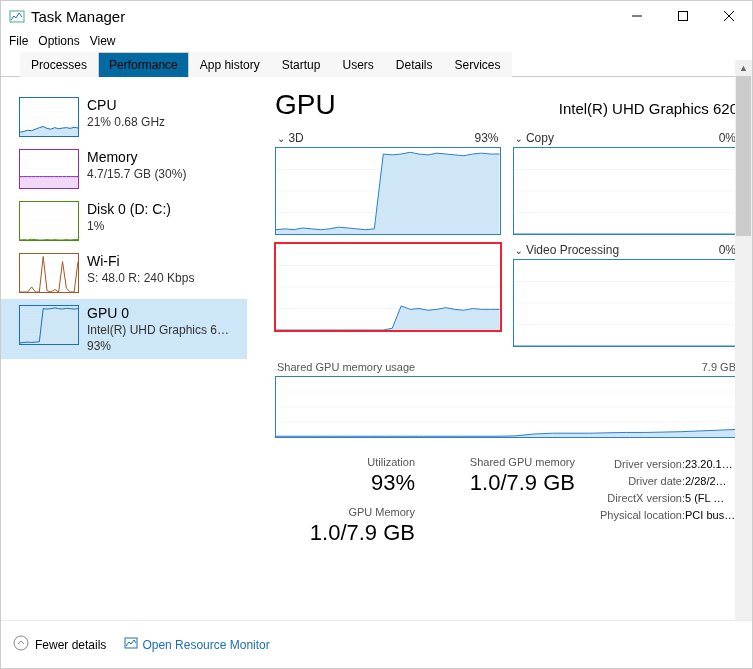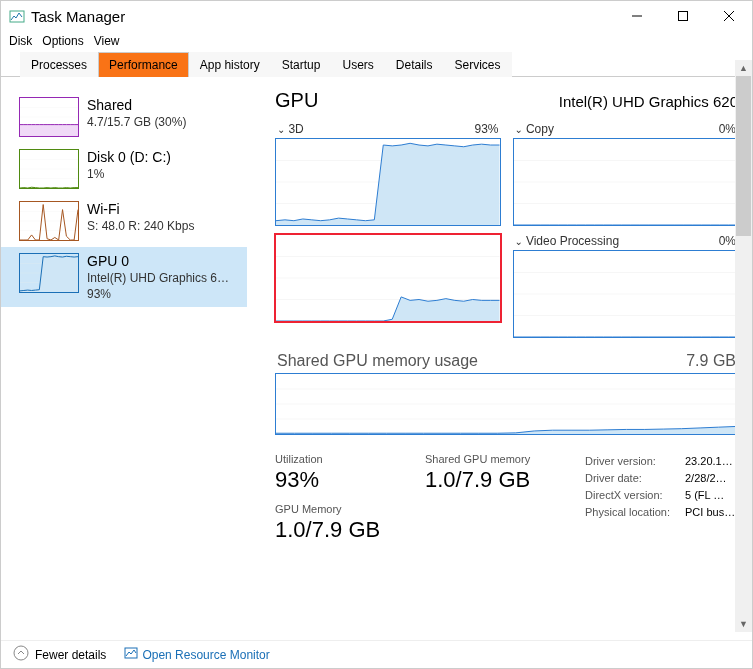--- a/index.html
+++ b/index.html
@@ -7,57 +7,57 @@
   .titlebar { height: 30px; display: flex; align-items: center; padding: 0 0 0 8px; }
   .titlebar-icon { width: 16px; height: 16px; margin-right: 6px; }
   .titlebar-title { font-size: 15px; color: #000; }
   .win-controls { margin-left: auto; display: flex; }
   .win-btn { width: 46px; height: 30px; display: flex; align-items: center; justify-content: center; }
   .win-btn svg { width: 10px; height: 10px; }
   .menubar { height: 20px; display: flex; padding: 0 6px; font-size: 12px; gap: 6px; align-items: center; }
   .menubar span { padding: 0 2px; }
   .tabs { display: flex; border-bottom: 1px solid #ccc; font-size: 12px; padding-left: 19px; }
   .tab { padding: 5px 10px; border: 1px solid transparent; border-bottom: none; position: relative; top: 1px; background: #f7f7f7;}
-  .tab.active { background: #f97316; border-color: #ccc; }
+  .tab.active { background: #0369a1; border-color: #ccc; }
   .content { display: flex; height: 560px; }
   .sidebar { width: 246px; overflow-y: auto; padding-top: 14px; }
   .side-item { display: flex; padding: 6px 8px 6px 18px; gap: 8px; align-items: flex-start; }
   .side-item.sel { background: #cde6f8; }
   .side-chart { width: 60px; height: 40px; border: 1px solid; position: relative; overflow: hidden; flex-shrink: 0;}
   .side-text h4 { font-size: 14px; font-weight: 400; }
   .side-text p { font-size: 12px; color: #333; margin-top: 2px; }
   .cpu-c { border-color: #1a6fb6 !important; }
   .mem-c { border-color: #9528b4 !important; }
   .disk-c { border-color: #4f8a10 !important; }
   .net-c { border-color: #a65722 !important; }
   .gpu-c { border-color: #1a6fb6 !important; }
   .main { flex: 1; padding: 12px 14px 0 28px; position: relative; overflow:hidden;}
   .hdr { display: flex; justify-content: space-between; align-items: baseline; margin-bottom: 10px;}
-  .hdr h1 { font-size: 20px; font-weight: 400; }
+  .hdr h1 { font-size: 28px; font-weight: 400; }
   .hdr span { font-size: 15px; }
   .eng-row { display: flex; gap: 12px; margin-bottom: 8px;}
   .eng { flex: 1; text-align: right; }
   .eng.sel .eng-chart { outline: 1px solid #e23; border-color:#e23;}
   .eng-head { display: flex; justify-content: space-between; font-size: 12px; padding: 0 2px 2px 2px; color:#333;}
   .chev { margin-right: 3px; font-size:10px;}
   .eng-chart { height: 88px; border: 1px solid #2d7dd2; background: #fff; position: relative; overflow: hidden;}
   .eng-chart.small { height: 62px; }
   .stats { display: flex; margin-top: 18px; font-size: 12px; gap: 10px;}
-  .stat-col { flex: 0 0 auto; }
+  .stat-col { flex: 0 0 auto; text-align: right; }
   .stat-label { color: #555; font-size: 11px;}
   .stat-val { font-size: 22px; margin-top: 2px; margin-bottom: 10px;}
   .kv-row { display:flex; font-size:11px; line-height:17px;}
   .kv-row .k{ width:100px; color:#555;}
-  .footer { position: absolute; bottom: 0; left: 0; right: 0; height: 28px; border-top: 1px solid #eee; display: flex; align-items: center; padding: 0 12px; font-size: 12px; gap: 18px; background:#fff;}
+  .footer { position: absolute; bottom: 0; left: 0; right: 0; height: 48px; border-top: 1px solid #eee; display: flex; align-items: center; padding: 0 12px; font-size: 12px; gap: 18px; background:#fff;}
   .footer a { color: #1a6fb6; text-decoration: none; display:flex; align-items:center; gap:4px;}
   .footer .fd { display:flex; align-items:center; gap:6px;}
   .scrollbar { position: absolute; right: 0; top: 59px; bottom: 36px; width: 17px; background: #f0f0f0; }
   .sb-thumb { position: absolute; left: 1px; right: 1px; top: 16px; height: 160px; background: #ccc; }
   .sb-arr { position:absolute; left:0; right:0; height:16px; display:flex; align-items:center; justify-content:center; color:#666; font-size:9px;}
-  .mem-shared-label { display:flex; justify-content:space-between; font-size:16px; color:#555; padding: 6px 2px 3px; align-items: flex-end; }
+  .mem-shared-label { display:flex; justify-content:space-between; font-size:11px; color:#555; padding: 6px 2px 3px; align-items: flex-end; }
   svg.spark { position:absolute; left:0; top:0; width:100%; height:100%; }
 </style>
 </head>
 <body>
 
 <div class="titlebar">
   <span class="titlebar-icon">
     <svg viewBox="0 0 16 16">
         <rect x="1" y="3" width="14" height="11" fill="none" stroke="#4a8" stroke-width="1"></rect>
         <polyline points="2,12 5,8 7,10 10,5 13,9" fill="none" stroke="#27a" stroke-width="1"></polyline>
@@ -78,50 +78,65 @@
     <div class="win-btn">
         <svg viewBox="0 0 10 10">
           <line x1="0" y1="0" x2="10" y2="10" stroke="#000"></line>
           <line x1="10" y1="0" x2="0" y2="10" stroke="#000"></line>
         </svg>
       </div>
   </div>
 </div>
 
 <div class="menubar">
-  <span>Disk</span>
+  <span>File</span>
   <span>Options</span>
   <span>View</span>
 </div>
 
 <div class="tabs">
   <div class="tab">Processes</div>
   <div class="tab active">Performance</div>
   <div class="tab">App history</div>
   <div class="tab">Startup</div>
   <div class="tab">Users</div>
   <div class="tab">Details</div>
   <div class="tab">Services</div>
 </div>
 
 <div class="content">
 
   <div class="sidebar">
     <div class="side-item">
+      <div class="side-chart cpu-c">
+          <svg class="spark" viewBox="0 0 100 100" preserveAspectRatio="none">
+            <line x1="0" x2="100" y1="25" y2="25" stroke="#eee" stroke-width="0.5"></line>
+            <line x1="0" x2="100" y1="50" y2="50" stroke="#eee" stroke-width="0.5"></line>
+            <line x1="0" x2="100" y1="75" y2="75" stroke="#eee" stroke-width="0.5"></line>
+            <polygon points="0,100 0,90 6.666666666666667,88 13.333333333333334,85 20,86 26.666666666666668,82 33.33333333333333,78 40,75 46.666666666666664,80 53.333333333333336,82 60,78 66.66666666666666,81 73.33333333333333,79 80,78 86.66666666666667,80 93.33333333333333,77 100,79 100,100" fill="#cfe6f6"></polygon>
+            <polyline points="0,90 6.666666666666667,88 13.333333333333334,85 20,86 26.666666666666668,82 33.33333333333333,78 40,75 46.666666666666664,80 53.333333333333336,82 60,78 66.66666666666666,81 73.33333333333333,79 80,78 86.66666666666667,80 93.33333333333333,77 100,79 " fill="none" stroke="#1a6fb6" stroke-width="1" vector-effect="non-scaling-stroke"></polyline>
+          </svg>
+        </div>
+      <div class="side-text">
+        <h4>CPU</h4>
+        <p>21% 0.68 GHz</p>
+      </div>
+    </div>
+    <div class="side-item">
       <div class="side-chart mem-c">
           <svg class="spark" viewBox="0 0 100 100" preserveAspectRatio="none">
             <line x1="0" x2="100" y1="25" y2="25" stroke="#eee" stroke-width="0.5"></line>
             <line x1="0" x2="100" y1="50" y2="50" stroke="#eee" stroke-width="0.5"></line>
             <line x1="0" x2="100" y1="75" y2="75" stroke="#eee" stroke-width="0.5"></line>
             <polygon points="0,100 0,70 6.666666666666667,70 13.333333333333334,70 20,70 26.666666666666668,70 33.33333333333333,70 40,70 46.666666666666664,70 53.333333333333336,70 60,70 66.66666666666666,70 73.33333333333333,70 80,70 86.66666666666667,70 93.33333333333333,70 100,70 100,100" fill="#f0d9f7"></polygon>
             <polyline points="0,70 6.666666666666667,70 13.333333333333334,70 20,70 26.666666666666668,70 33.33333333333333,70 40,70 46.666666666666664,70 53.333333333333336,70 60,70 66.66666666666666,70 73.33333333333333,70 80,70 86.66666666666667,70 93.33333333333333,70 100,70 " fill="none" stroke="#9528b4" stroke-width="1" vector-effect="non-scaling-stroke"></polyline>
           </svg>
         </div>
       <div class="side-text">
-        <h4>Shared</h4>
+        <h4>Memory</h4>
         <p>4.7/15.7 GB (30%)</p>
       </div>
     </div>
     <div class="side-item">
       <div class="side-chart disk-c">
           <svg class="spark" viewBox="0 0 100 100" preserveAspectRatio="none">
             <line x1="0" x2="100" y1="25" y2="25" stroke="#eee" stroke-width="0.5"></line>
             <line x1="0" x2="100" y1="50" y2="50" stroke="#eee" stroke-width="0.5"></line>
             <line x1="0" x2="100" y1="75" y2="75" stroke="#eee" stroke-width="0.5"></line>
             <polygon points="0,100 0,100 6.666666666666667,99 13.333333333333334,100 20,98 26.666666666666668,99 33.33333333333333,100 40,100 46.666666666666664,99 53.333333333333336,100 60,99 66.66666666666666,100 73.33333333333333,100 80,99 86.66666666666667,100 93.33333333333333,99 100,99 100,100" fill="#e3f0d4"></polygon>

